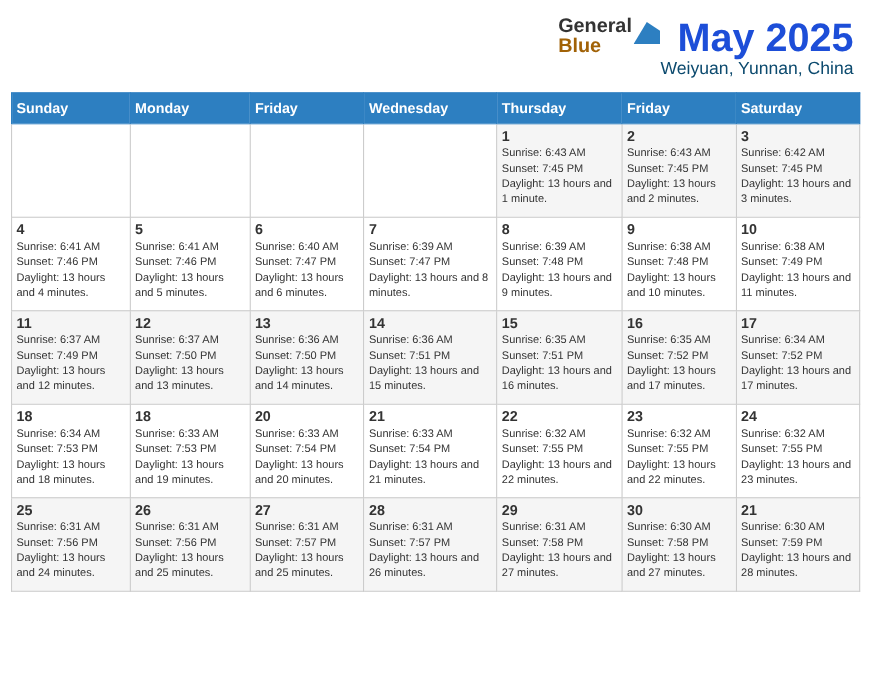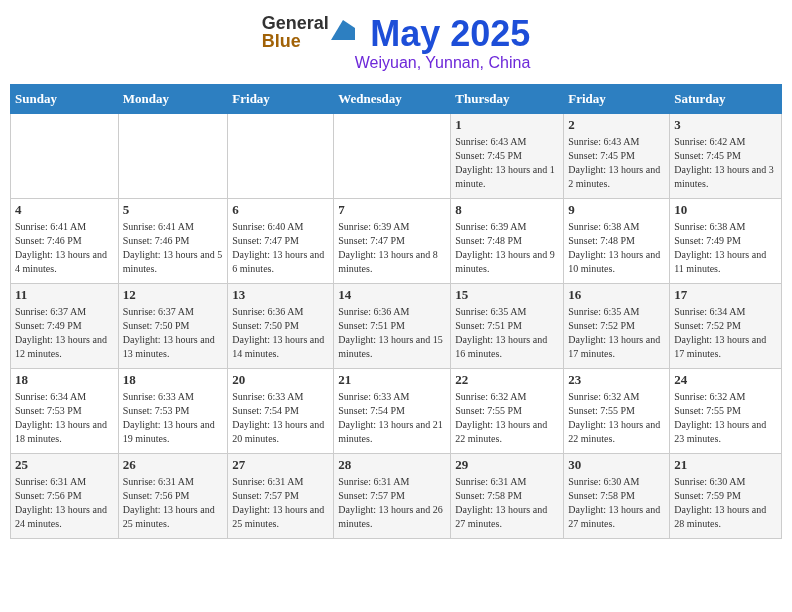--- a/index.html
+++ b/index.html
@@ -5,21 +5,21 @@
     * { box-sizing: border-box; margin: 0; padding: 0; }
     body {
       font-family: Arial, sans-serif;
       background: #fff;
       width: 792px;
       min-height: 612px;
       padding: 10px;
     }
     .header {
       display: flex;
-      justify-content: center;
+      justify-content: flex-end;
       align-items: flex-start;
       margin-bottom: 8px;
       padding: 4px 6px;
     }
     .logo {
       display: flex;
       align-items: center;
     }
     .logo-text {
       display: flex;
@@ -45,27 +45,26 @@
       text-align: right;
     }
     .month-title {
       font-size: 36px;
       font-weight: bold;
       color: #1d4ed8;
       line-height: 1.1;
     }
     .location {
       font-size: 16px;
-      color: #6d28d9;
+      color: #0c4a6e;
     }
     table {
       width: 100%;
       border-collapse: collapse;
       font-size: 11px;
-      font-family: Liberation Serif, serif;
     }
     thead tr th {
       background-color: #2d7fc1;
       color: #fff;
       text-align: left;
       padding: 6px 4px;
       font-size: 13px;
       font-weight: bold;
       border: 1px solid #2d7fc1;
     }

